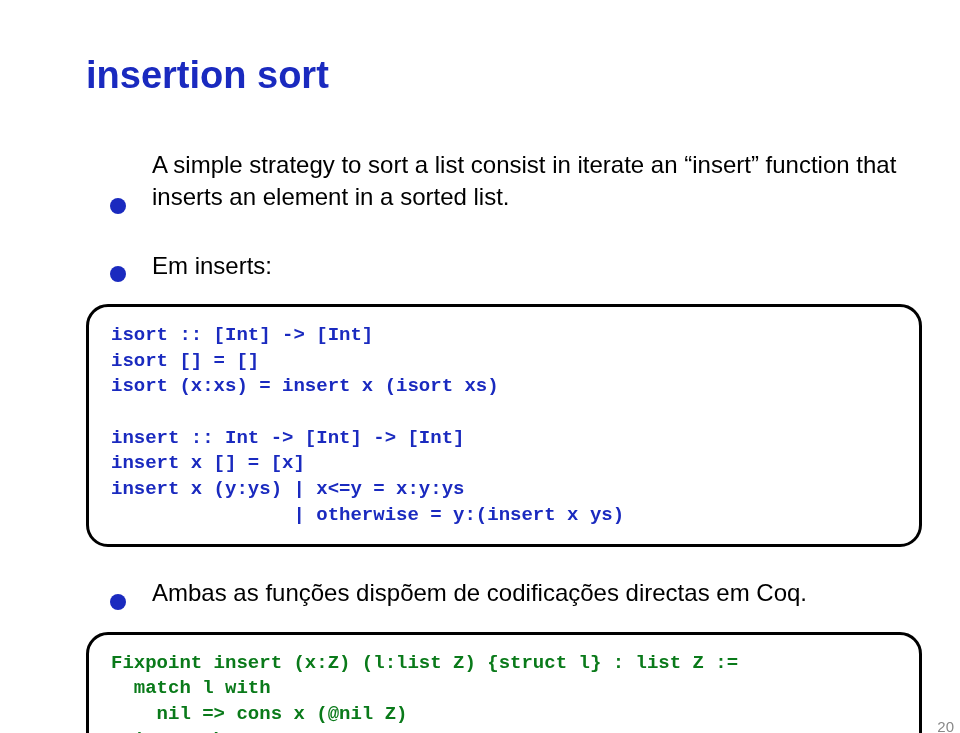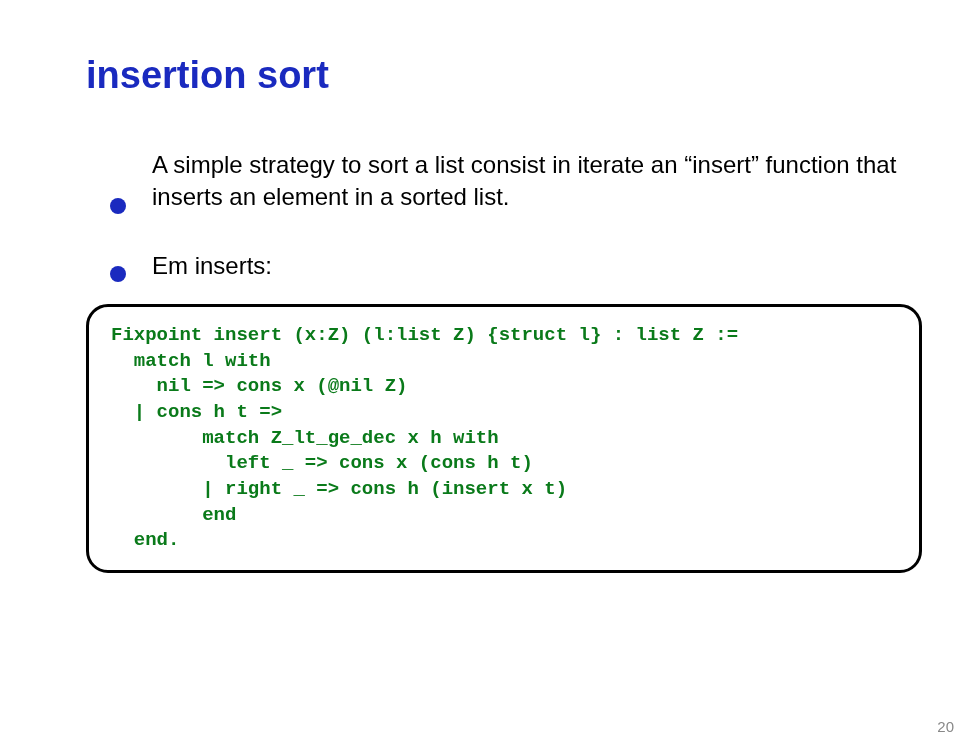--- a/index.html
+++ b/index.html
@@ -71,21 +71,33 @@
   <div class="bullet-row">
     <div class="bullet"></div>
     <div class="bullet-text">A simple strategy to sort a list consist in iterate an “insert” function that inserts an element in a sorted list.</div>
   </div>
 
   <div class="bullet-row">
     <div class="bullet"></div>
     <div class="bullet-text">Em inserts:</div>
   </div>
 
+  <div class="codebox blue">isort :: [Int] -&gt; [Int]
+isort [] = []
+isort (x:xs) = insert x (isort xs)
 
+insert :: Int -&gt; [Int] -&gt; [Int]
+insert x [] = [x]
+insert x (y:ys) | x&lt;=y = x:y:ys
+                | otherwise = y:(insert x ys)</div>
+
+  <div class="bullet-row">
+    <div class="bullet"></div>
+    <div class="bullet-text">Ambas as funções dispõem de codificações directas em Coq.</div>
+  </div>
 
   <div class="codebox green">Fixpoint insert (x:Z) (l:list Z) {struct l} : list Z :=
   match l with
     nil =&gt; cons x (@nil Z)
   | cons h t =&gt;
         match Z_lt_ge_dec x h with
           left _ =&gt; cons x (cons h t)
         | right _ =&gt; cons h (insert x t)
         end
   end.</div>

